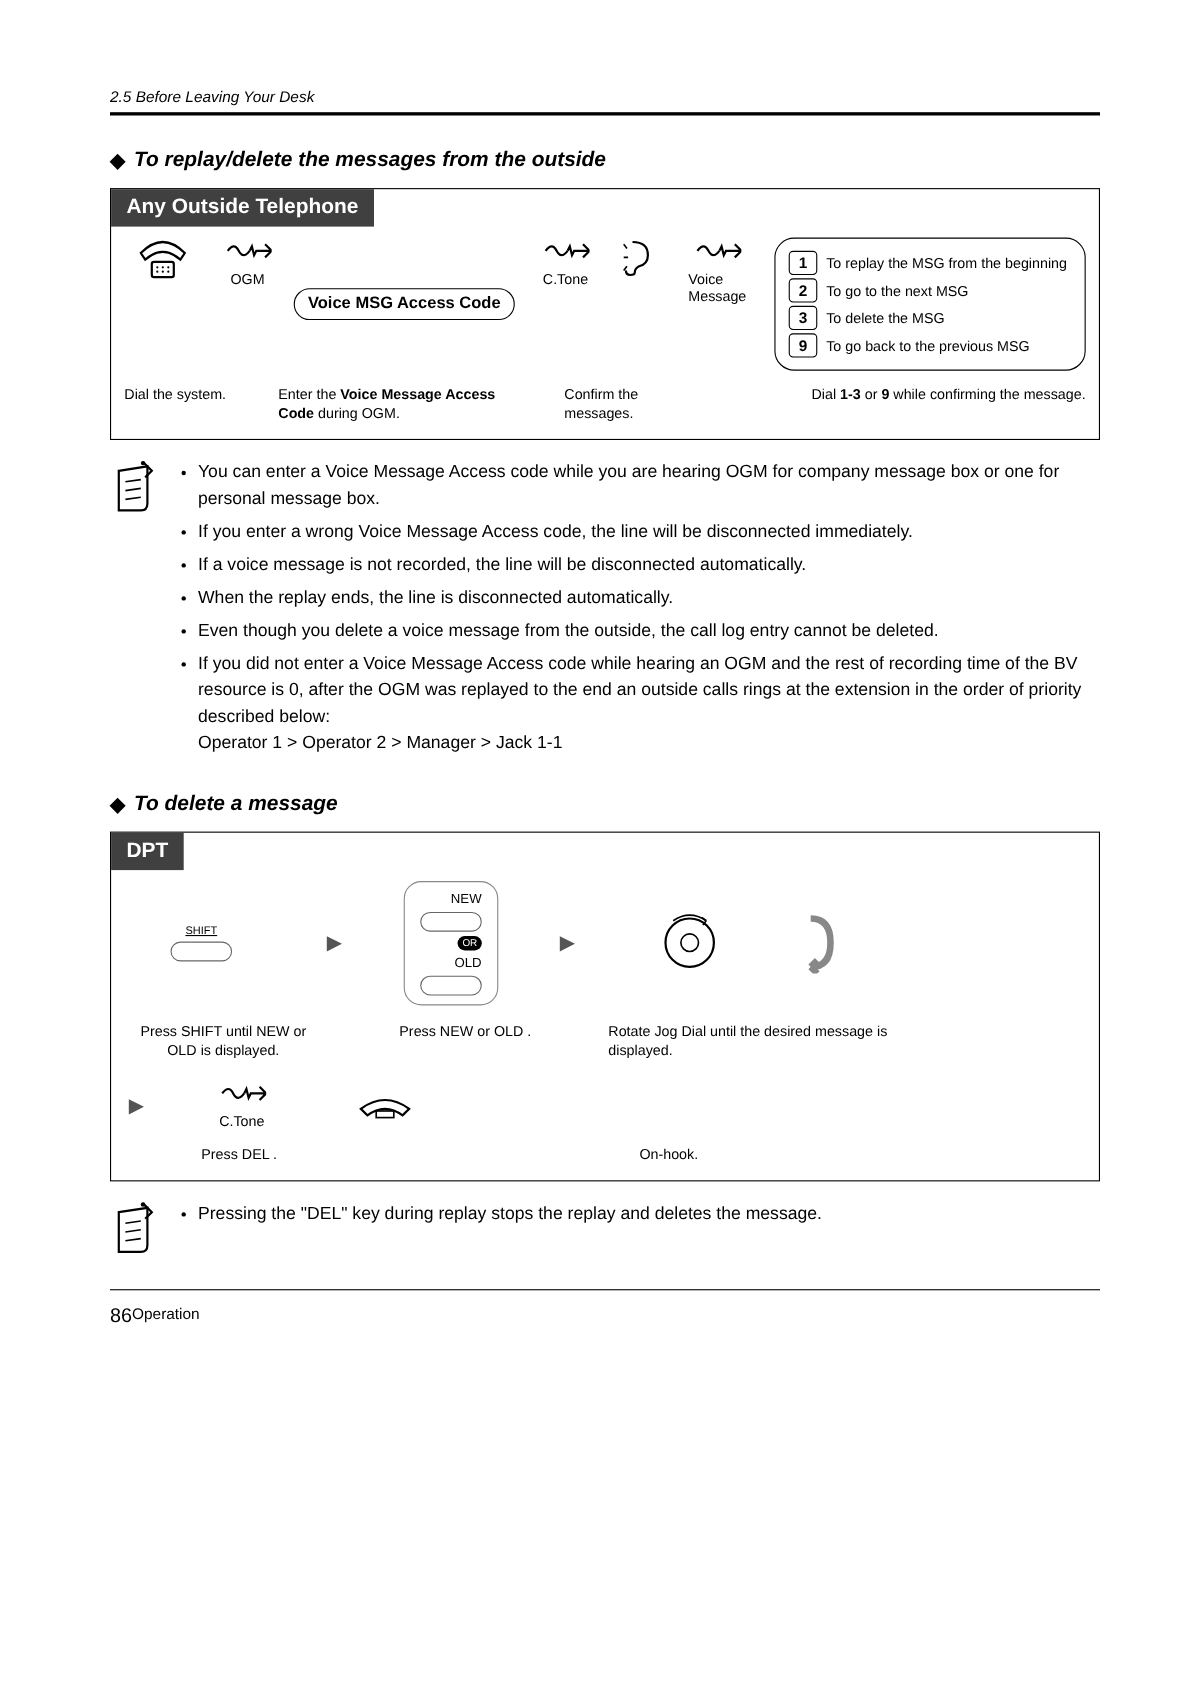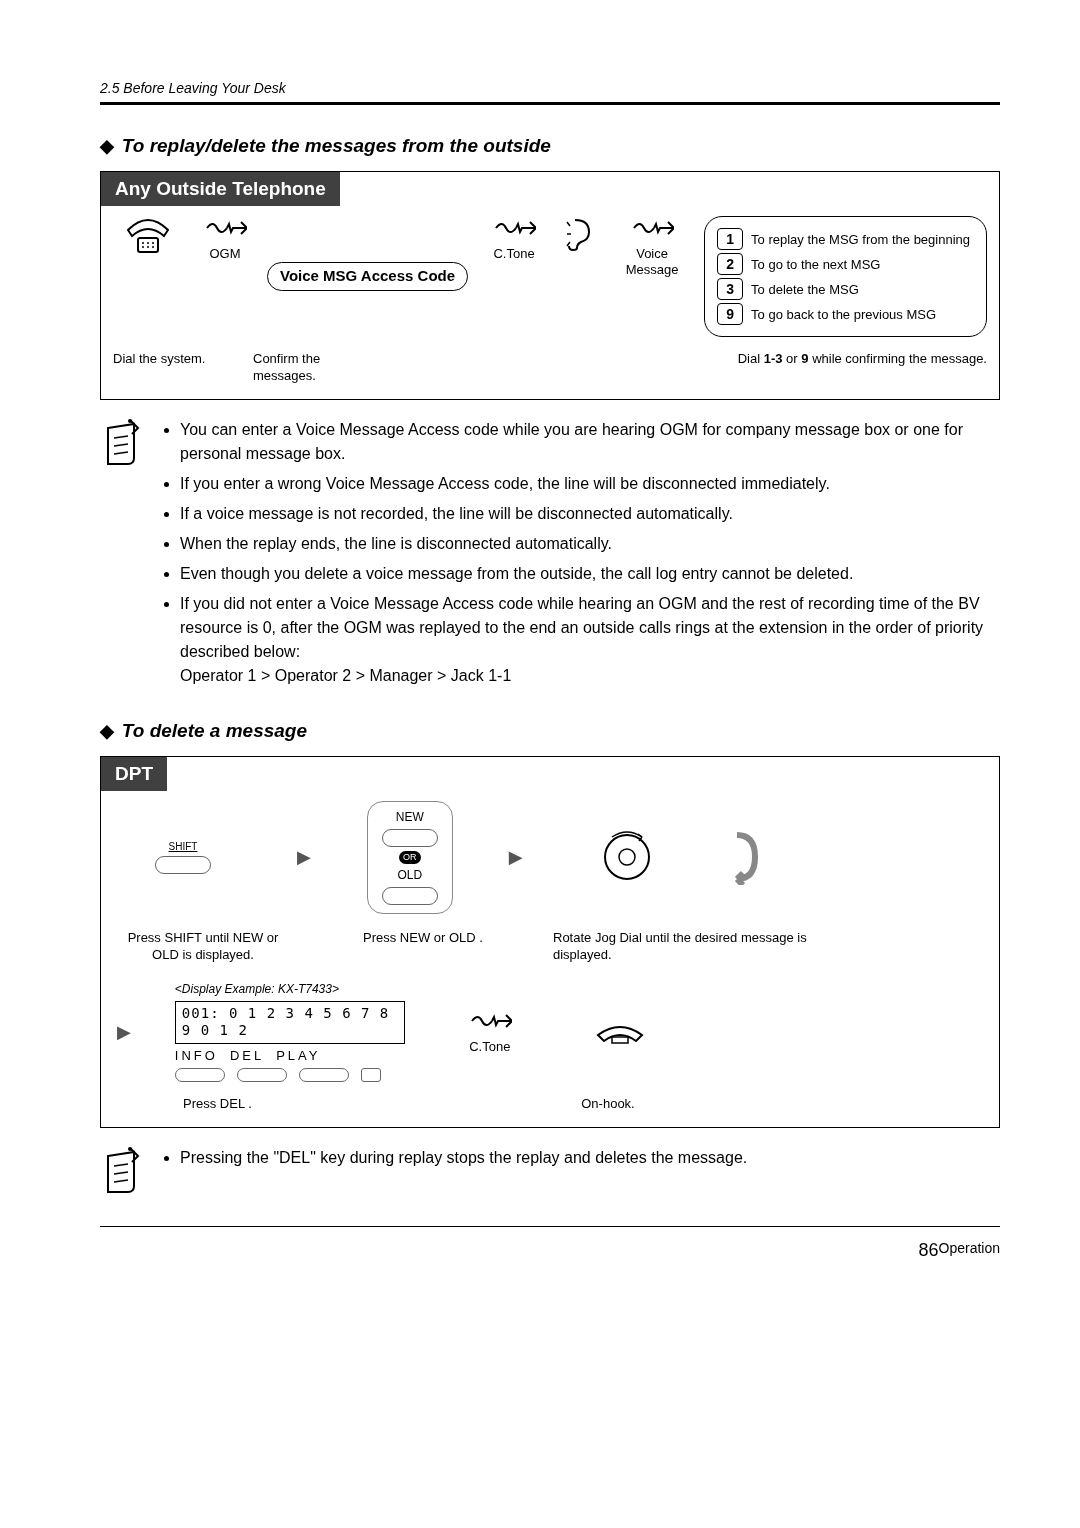--- a/index.html
+++ b/index.html
@@ -66,21 +66,21 @@
   }
   .cell {
     display: flex;
     flex-direction: column;
     align-items: center;
     font-size: 13px;
     line-height: 1.25;
   }
   .cell .lbl {
     margin-top: 6px;
-    text-align: center;
+    text-align: left;
   }
   .cap {
     font-size: 13px;
     margin-top: 10px;
     line-height: 1.3;
   }
   .oval {
     border: 1.5px solid #000;
     border-radius: 999px;
     padding: 4px 12px;
@@ -170,21 +170,21 @@
   }
   .badge {
     background: #000;
     color: #fff;
     font-size: 9px;
     padding: 1px 4px;
     border-radius: 8px;
   }
   .footer {
     display: flex;
-    justify-content: flex-end;
+    justify-content: flex-start;
     font-size: 14px;
     margin-top: 13px;
   }
   .footer .pn { font-size: 18px; }
   
   svg { display: block; }
 </style>
 </head>
 <body>
 
@@ -276,20 +276,23 @@
               <span>To delete the MSG</span>
             </div>
           <div class="opt-line">
               <span class="keybox">9</span>
               <span>To go back to the previous MSG</span>
             </div>
         </div>
       </div>
       <div class="row" style="margin-top:4px;gap:30px">
         <div class="cap" style="width:110px">Dial the system.</div>
+        <div class="cap" style="width:230px">
+          <span>Enter the </span><b>Voice Message Access Code</b><span> during OGM.</span>
+        </div>
         <div class="cap" style="width:130px">Confirm the messages.</div>
         <div class="cap" style="flex:1;text-align:right">
           <span>Dial </span><b>1-3</b><span> or </span><b>9</b><span> while confirming the message.</span>
         </div>
       </div>
     </div>
   </div>
 
   <div class="note-row">
     <div class="note-icon">
@@ -324,21 +327,21 @@
     <div class="diag-title">DPT</div>
     <div class="diag-body">
 
       <div class="row" style="align-items:center;gap:40px">
         <div class="cell" style="width:140px">
           <div style="font-size:10px;text-decoration:underline">SHIFT</div>
           <span class="soft-btn" style="margin-top:3px"></span>
         </div>
         <span class="arrow">▶</span>
         <div class="cell" style="width:110px">
-          <div style="border:1px solid #888;border-radius:16px;padding:8px 14px;display:flex;flex-direction:column;align-items:center;gap:4px">
+          <div style="border:1px solid #888;border-radius:16px;padding:8px 14px;display:flex;flex-direction:column;align-items:flex-end;gap:4px">
             <div style="font-size:12px">NEW</div>
             <span class="soft-btn"></span>
             <span class="badge">OR</span>
             <div style="font-size:12px">OLD</div>
             <span class="soft-btn"></span>
           </div>
         </div>
         <span class="arrow">▶</span>
         <div class="cell" style="width:120px">
           <span>
@@ -358,35 +361,20 @@
         </span>
       </div>
       <div class="row" style="gap:30px;margin-top:6px">
         <div class="cap" style="width:180px;text-align:center">Press SHIFT until NEW  or OLD is displayed.</div>
         <div class="cap" style="width:200px;text-align:center">Press NEW  or OLD .</div>
         <div class="cap" style="width:260px">Rotate Jog Dial until the desired message is displayed.</div>
       </div>
 
       <div class="row" style="align-items:center;gap:40px;margin-top:18px">
         <span class="arrow">▶</span>
-        <div class="cell" style="width:230px;align-items:flex-start">
-          <div style="font-style:italic;font-size:12px;margin-bottom:4px">&lt;Display Example: KX-T7433&gt;</div>
-          <div class="display-box">001: 0 1 2 3 4 5 6 7 8 9 0 1 2</div>
-          <div class="lcd-row">
-            <span>INFO</span>
-            <span>DEL</span>
-            <span>PLAY</span>
-          </div>
-          <div style="display:flex;gap:12px;margin-top:4px;align-items:center">
-            <span class="lcd-key"></span>
-            <span class="lcd-key"></span>
-            <span class="lcd-key"></span>
-            <span class="speaker"></span>
-          </div>
-        </div>
         <div class="cell" style="width:90px">
           <span>
             <svg width="44" height="24" viewBox="0 0 44 24">
                 <path d="M4 12 Q10 4 14 12 T24 12" fill="none" stroke="#000" stroke-width="2"></path>
                 <path d="M24 12 L26 8 L28 16 L30 12 L44 12 L38 6 M44 12 L38 18" fill="none" stroke="#000" stroke-width="2"></path>
               </svg>
           </span>
           <div class="lbl">C.Tone</div>
         </div>
         <div class="cell" style="width:90px">

